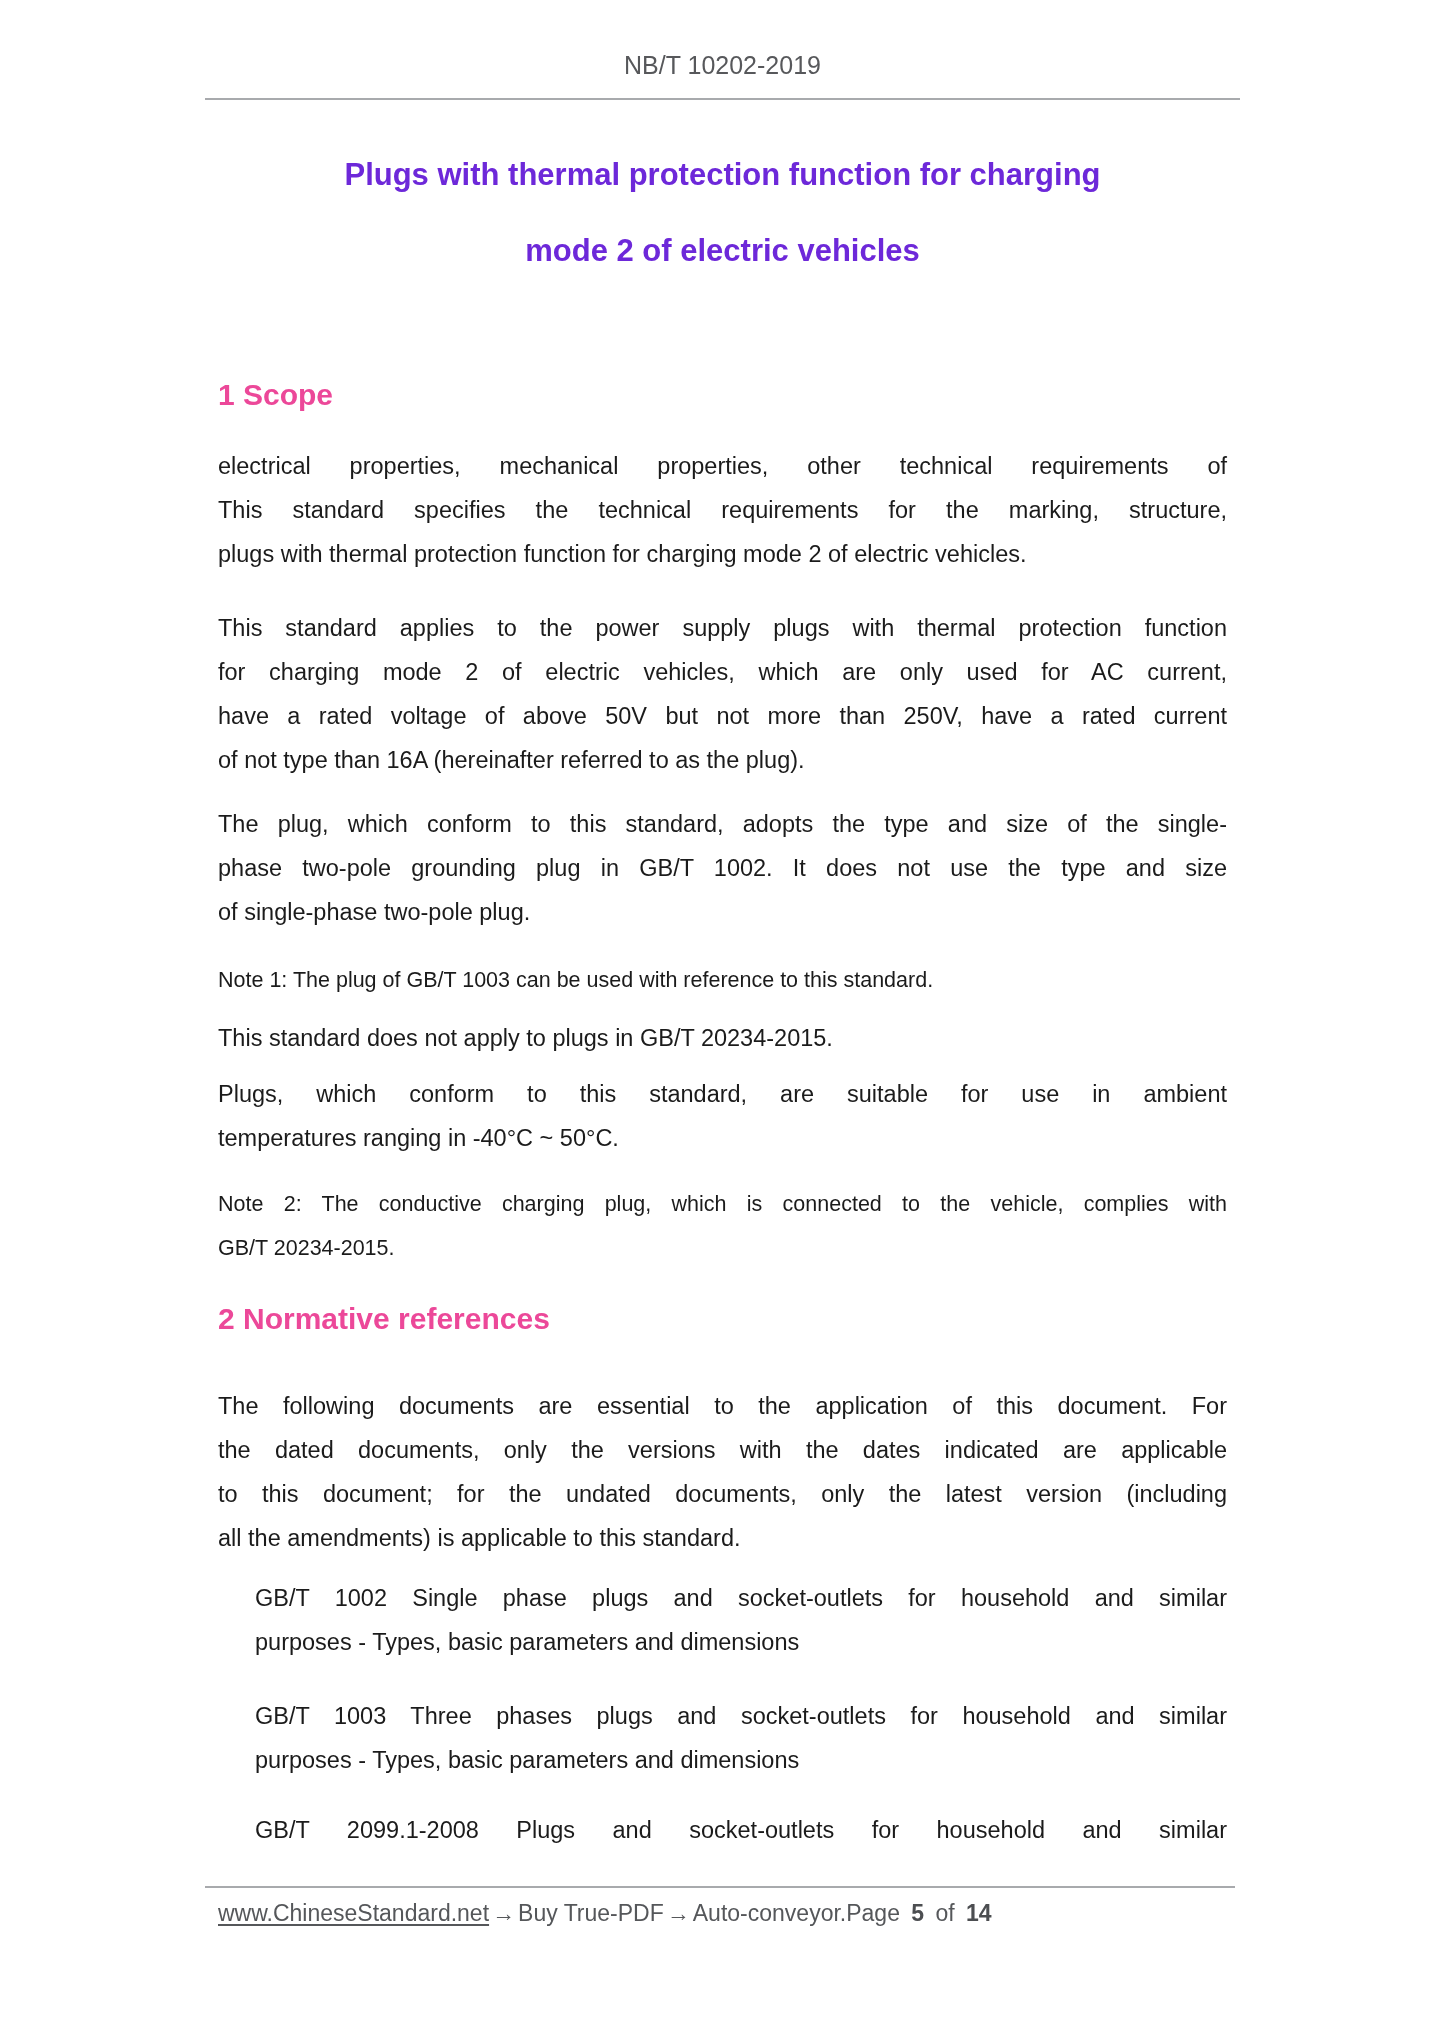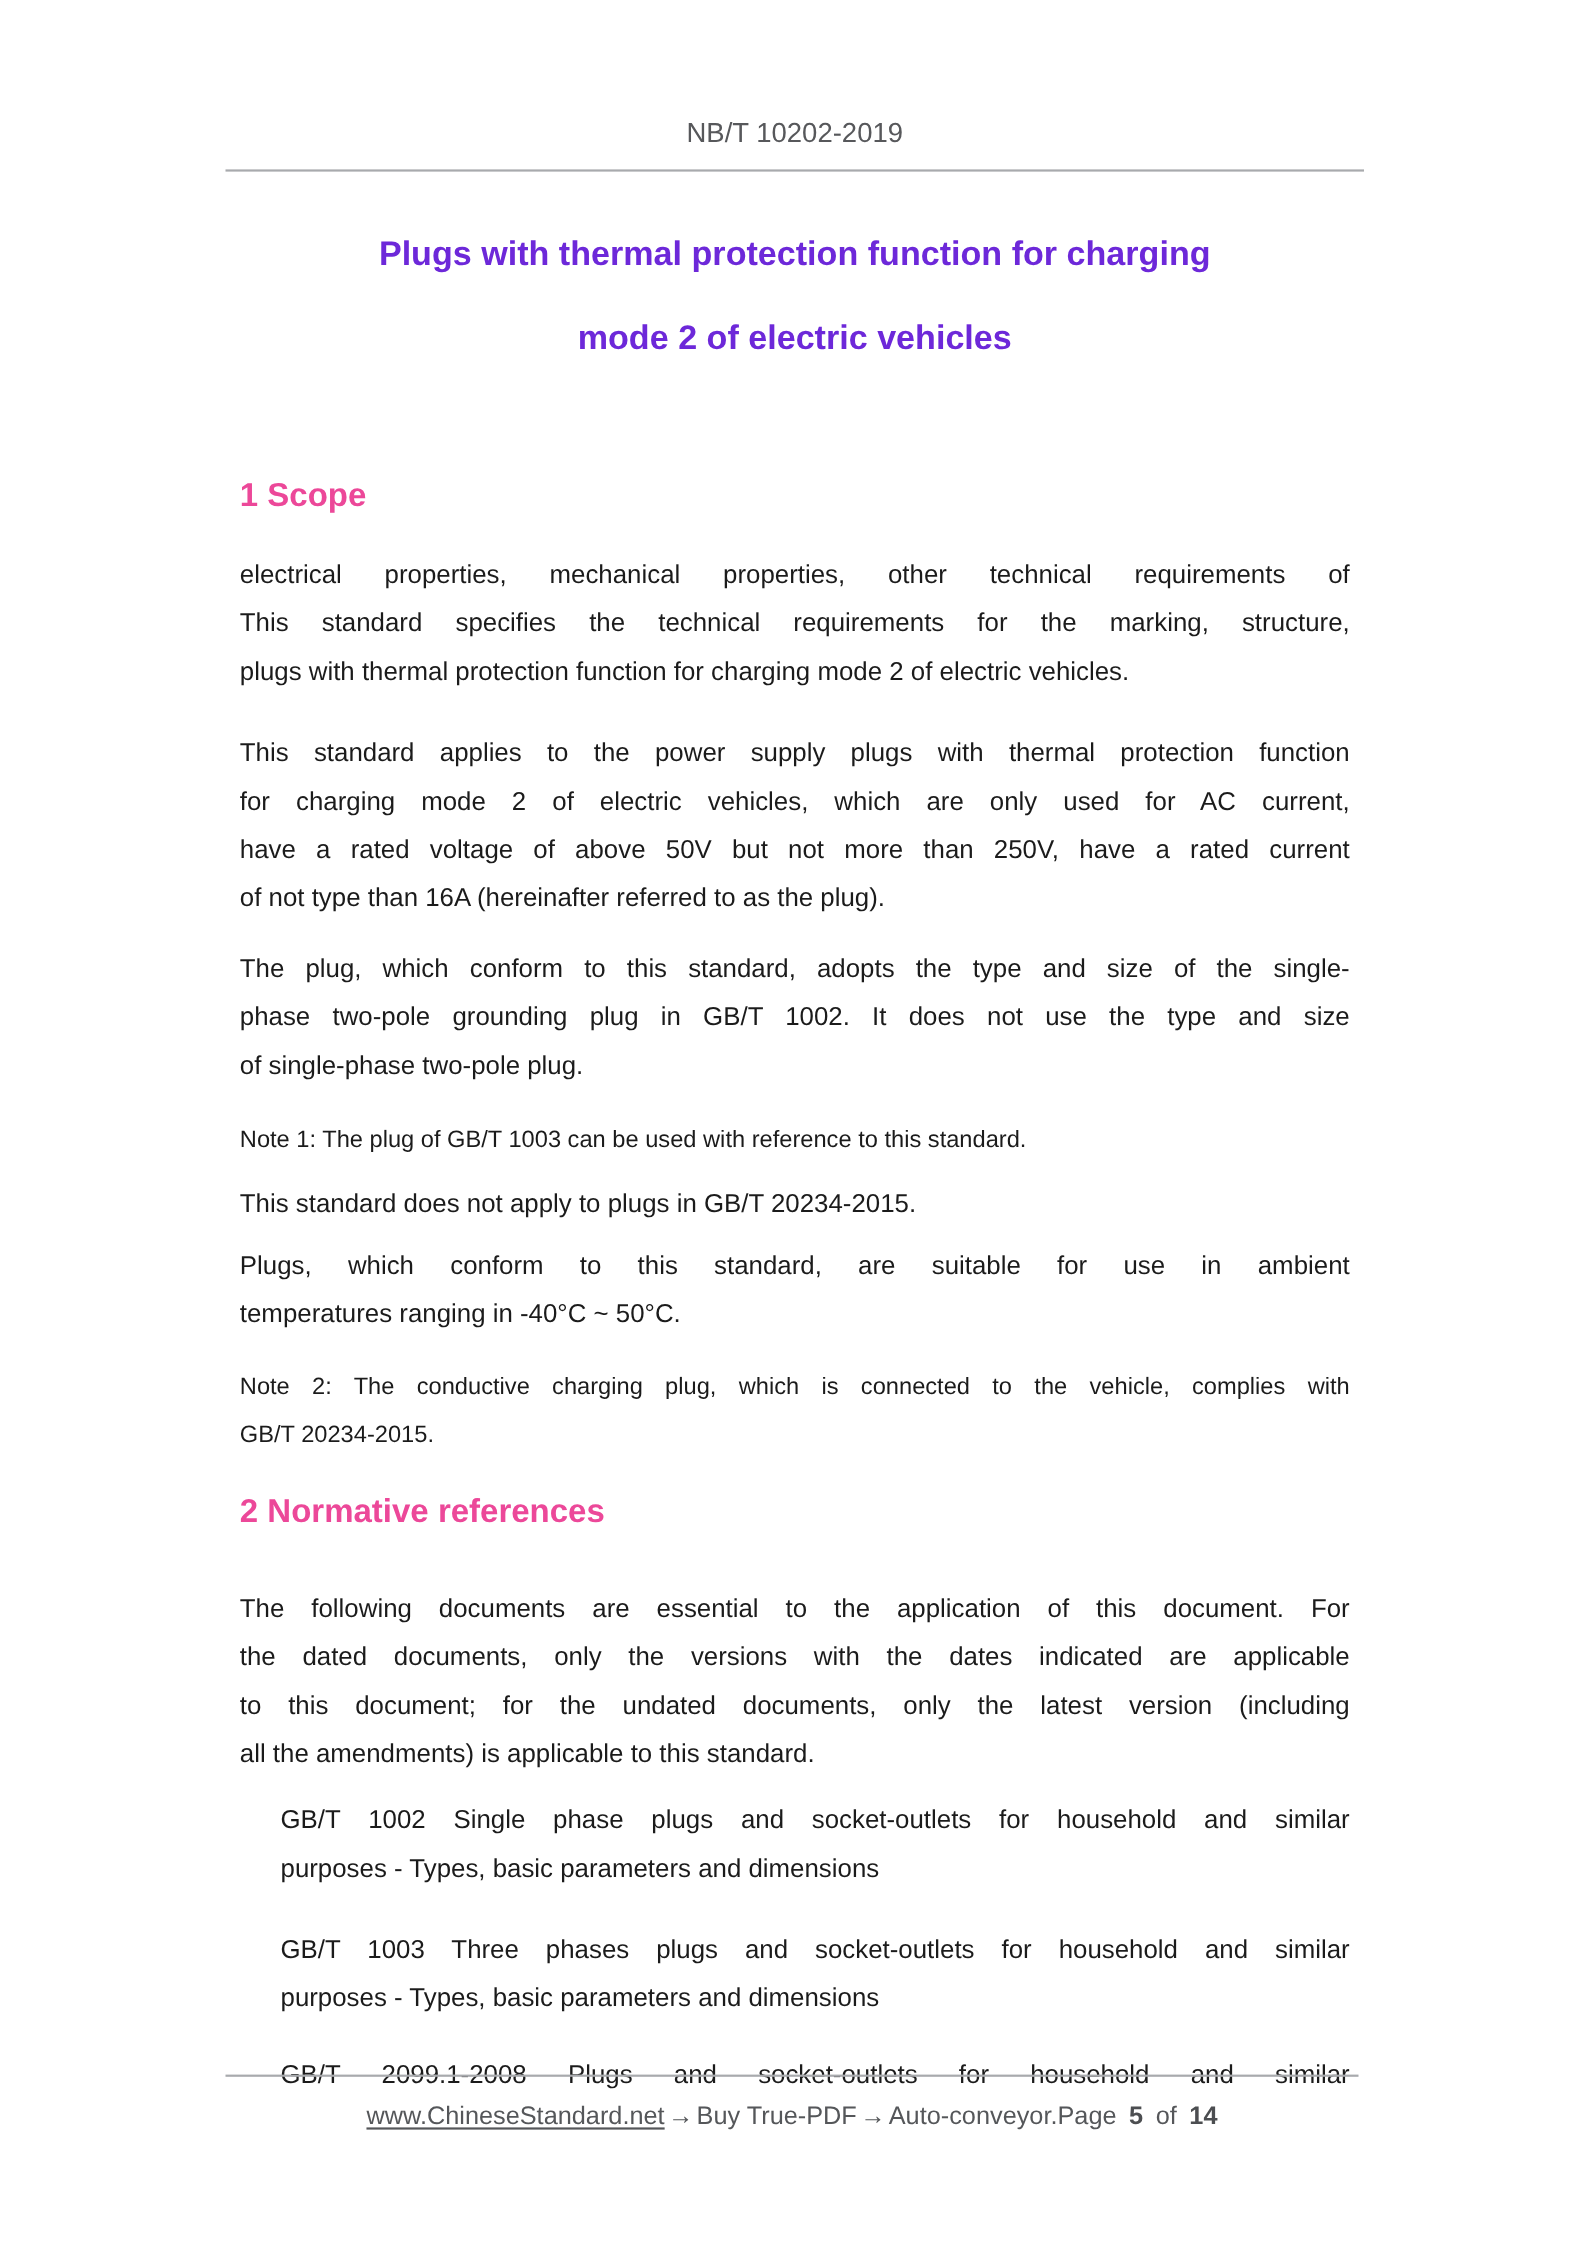--- a/index.html
+++ b/index.html
@@ -9,21 +9,21 @@
     width: 1445px;
     height: 2044px;
     background: #ffffff;
     font-family: "Liberation Sans", "DejaVu Sans", sans-serif;
     color: #1b1b1b;
     overflow: hidden;
   }
   .content { margin: 0 205px; width: 1035px; }
 
   .doc-header {
-    padding-top: 106px;
+    padding-top: 50px;
     text-align: center;
     font-size: 25px;
     line-height: 30px;
     color: #57585b;
   }
   .rule { height: 0; border-top: 2px solid #a8aaad; width: 100%; }
   .rule-top { margin-top: 18px; }
 
   .doc-title {
     font-size: 31px;
@@ -70,24 +70,24 @@
   .justify-all .tline { text-align-last: justify; }
 
   .page-footer {
     position: absolute;
     top: 1886px;
     left: 205px;
     width: 1030px;
   }
   .footer-row {
     display: flex;
-    justify-content: center;
+    justify-content: flex-start;
     align-items: baseline;
     padding: 0 13px;
-    margin-top: 20px;
+    margin-top: 10px;
     font-size: 23px;
     line-height: 30px;
     color: #55575a;
   }
   .site-link {
     color: #55575a;
     text-decoration: underline;
     text-underline-offset: 3px;
     cursor: pointer;
   }

